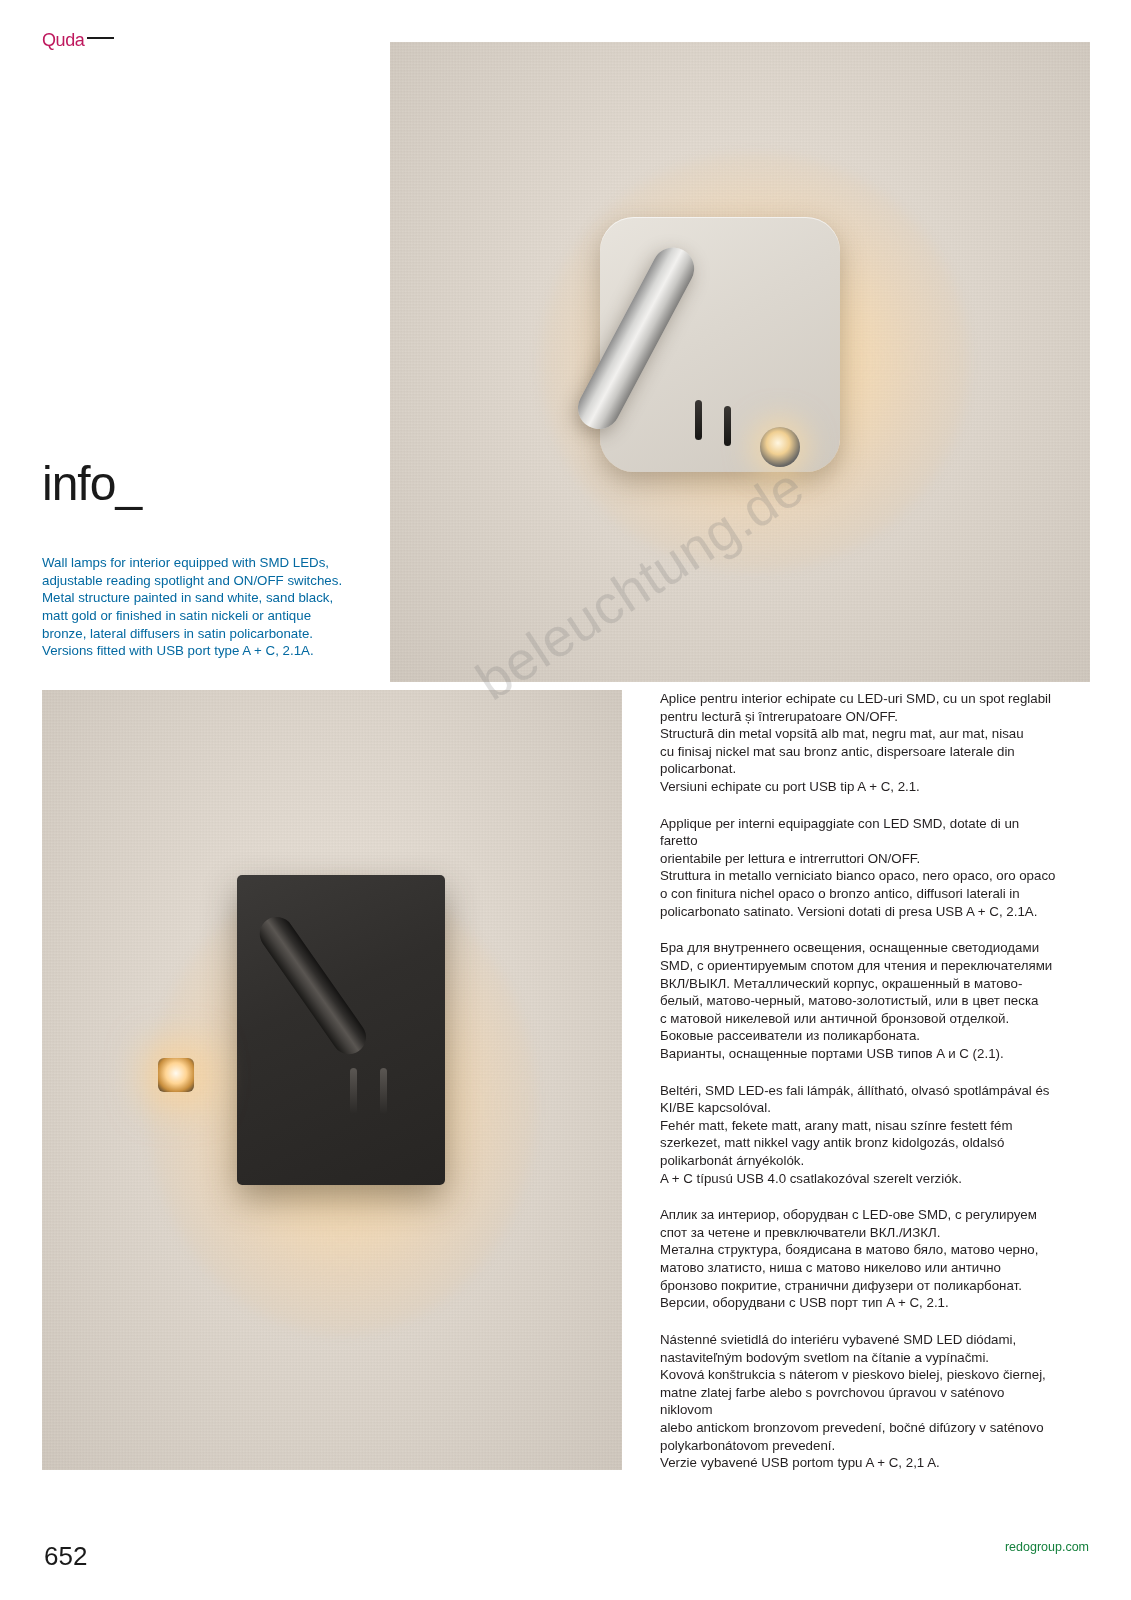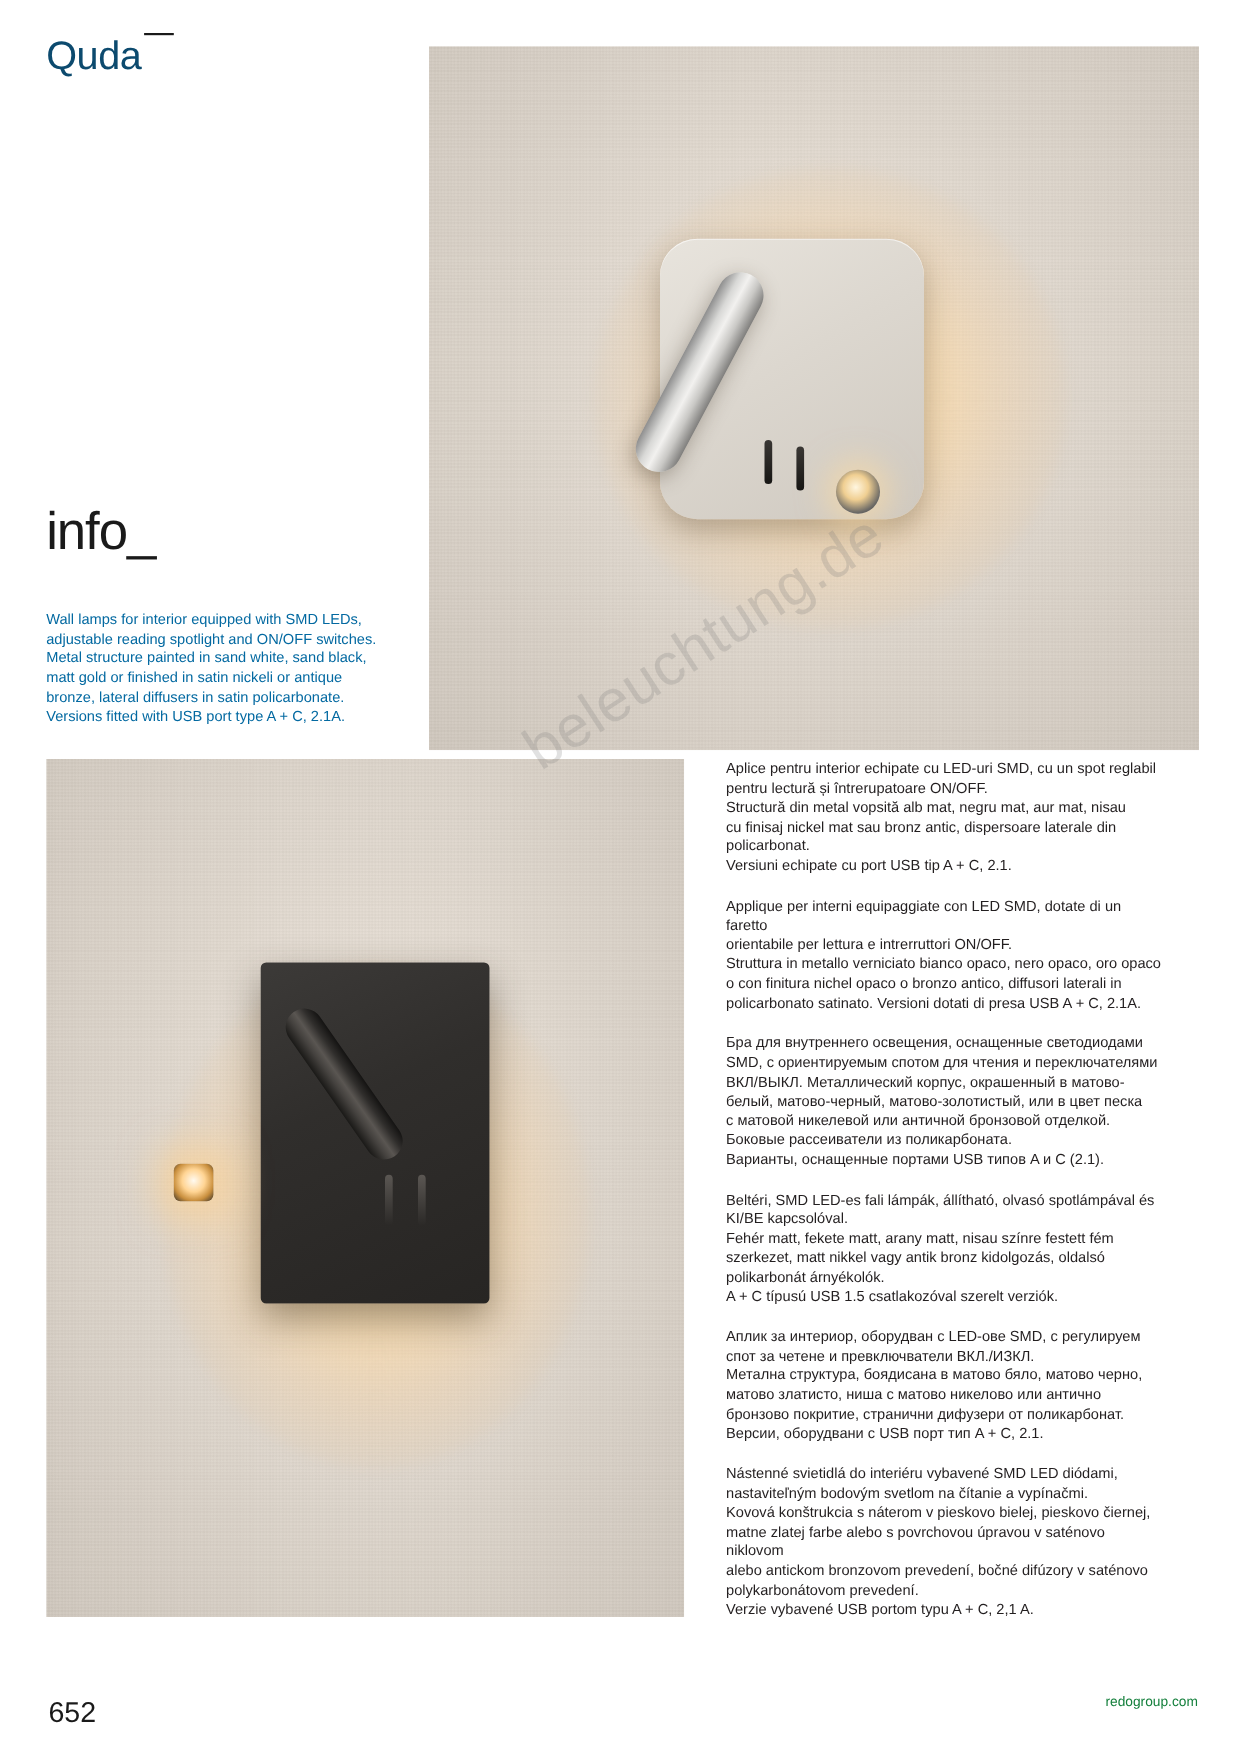--- a/index.html
+++ b/index.html
@@ -12,26 +12,26 @@
     color: #231f20;
     position: relative;
     overflow: hidden;
   }
 
   
   .brand {
     position: absolute;
     left: 42px;
     top: 30px;
-    font-size: 36px;
+    font-size: 18px;
     font-weight: 400;
     letter-spacing: -0.4px;
-    color: #0c4a6e;
+    color: #be185d;
     display: flex;
-    align-items: flex-start;
+    align-items: center;
   }
   .brand-underscore {
     display: inline-block;
     width: 27px;
     height: 2px;
     background: #1a1a1a;
     margin-left: 3px;
     margin-bottom: 5px;
   }
 
@@ -284,21 +284,21 @@
 ВКЛ/ВЫКЛ. Металлический корпус, окрашенный в матово-
 белый, матово-черный, матово-золотистый, или в цвет песка
 с матовой никелевой или античной бронзовой отделкой.
 Боковые рассеиватели из поликарбоната.
 Варианты, оснащенные портами USB типов A и C (2.1).</div>
   <div class="trans-block">Beltéri, SMD LED-es fali lámpák, állítható, olvasó spotlámpával és
 KI/BE kapcsolóval.
 Fehér matt, fekete matt, arany matt, nisau színre festett fém
 szerkezet, matt nikkel vagy antik bronz kidolgozás, oldalsó
 polikarbonát árnyékolók.
-A + C típusú USB 1.5 csatlakozóval szerelt verziók.</div>
+A + C típusú USB 4.0 csatlakozóval szerelt verziók.</div>
   <div class="trans-block">Аплик за интериор, оборудван с LED-ове SMD, с регулируем
 спот за четене и превключватели ВКЛ./ИЗКЛ.
 Метална структура, боядисана в матово бяло, матово черно,
 матово златисто, ниша с матово никелово или антично
 бронзово покритие, странични дифузери от поликарбонат.
 Версии, оборудвани с USB порт тип A + C, 2.1.</div>
   <div class="trans-block">Nástenné svietidlá do interiéru vybavené SMD LED diódami,
 nastaviteľným bodovým svetlom na čítanie a vypínačmi.
 Kovová konštrukcia s náterom v pieskovo bielej, pieskovo čiernej,
 matne zlatej farbe alebo s povrchovou úpravou v saténovo niklovom

